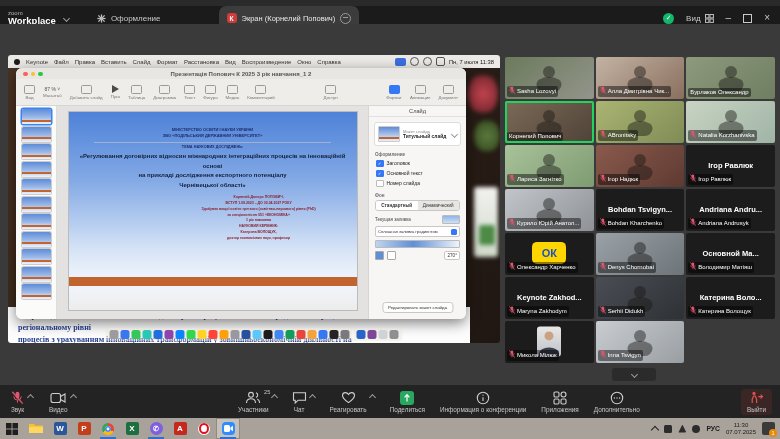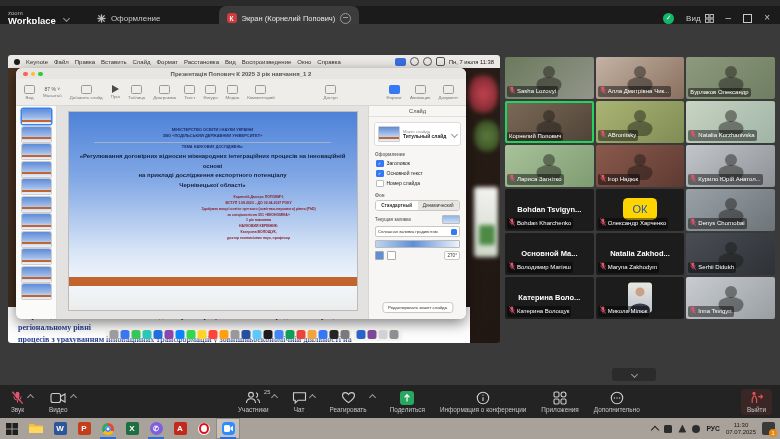--- a/index.html
+++ b/index.html
@@ -115,21 +115,21 @@
   
   #gallery{left:505px;top:57px;width:270px;height:306px;display:grid;grid-template-columns:repeat(3,1fr);grid-auto-rows:42px;gap:2px;}
   .tile{position:relative;background:#1c1c1c;border-radius:2px;overflow:hidden;}
   .tile.active{outline:2px solid #21d45e;outline-offset:-2px;}
   .person{position:absolute;left:50%;top:22%;transform:translateX(-50%);width:12px;height:12px;border-radius:50%;background:rgba(25,22,20,.45);}
   .person::after{content:"";position:absolute;top:11px;left:50%;transform:translateX(-50%);width:25px;height:15px;border-radius:50% 50% 8px 8px;background:rgba(25,22,20,.45);}
   .tile .nm{position:absolute;left:2px;bottom:2px;max-width:92%;display:flex;align-items:center;gap:2px;
     background:rgba(0,0,0,.45);border-radius:2px;padding:0 2px;font-size:6px;color:#fff;line-height:9px;white-space:nowrap;overflow:hidden;}
   .tile .ctr{position:absolute;left:0;right:0;top:38%;text-align:center;font-size:7.5px;font-weight:bold;color:#fff;}
   .avatar-ok{position:absolute;left:50%;top:50%;transform:translate(-50%,-55%);width:34px;height:22px;border-radius:5px;
-    background:#ffd500;display:grid;place-items:center;font-weight:normal;color:#1a53c4;font-size:11px;}
+    background:#ffd500;display:grid;place-items:center;font-weight:bold;color:#1a53c4;font-size:11px;}
   .avatar-photo{position:absolute;left:50%;top:50%;transform:translate(-50%,-52%);width:24px;height:30px;border-radius:3px;
     background:linear-gradient(#e9e7e3,#bcc3cb);overflow:hidden;}
   .avatar-photo .hd{position:absolute;left:50%;top:5px;transform:translateX(-50%);width:9px;height:9px;border-radius:50%;background:#caa184;}
   .avatar-photo .bd{position:absolute;left:50%;bottom:-3px;transform:translateX(-50%);width:20px;height:12px;border-radius:50% 50% 0 0;background:#3a3f4a;}
   #collapse{left:612px;top:368px;width:44px;height:13px;background:#2b2b2b;border-radius:3px;display:grid;place-items:center;}
 
   
   #ztoolbar{left:0;top:385px;width:780px;height:33px;background:#232323;}
   .zgrp{position:absolute;top:0;height:33px;display:flex;align-items:center;}
   #ztb-left{left:10px;gap:16px;}
@@ -508,20 +508,32 @@
       <div class="nm">
         <span><svg width="6" height="8" viewBox="0 0 6 8">
             <rect x="1.8" y="0.4" width="2.4" height="4" rx="1.2" fill="#e0566e"></rect>
             <path d="M0.8 3.4a2.2 2.2 0 0 0 4.4 0" fill="none" stroke="#e0566e" stroke-width="0.7"></path>
             <line x1="3" y1="5.7" x2="3" y2="7.3" stroke="#e0566e" stroke-width="0.7"></line>
             <line x1="0.4" y1="0.4" x2="5.6" y2="7.6" stroke="#e0566e" stroke-width="0.9"></line>
           </svg></span>
         <span>Ігор Надюк</span>
       </div>
     </div>
+    <div class="tile">
+      <div class="ctr">Ігор Равлюк</div>
+      <div class="nm">
+        <span><svg width="6" height="8" viewBox="0 0 6 8">
+            <rect x="1.8" y="0.4" width="2.4" height="4" rx="1.2" fill="#e0566e"></rect>
+            <path d="M0.8 3.4a2.2 2.2 0 0 0 4.4 0" fill="none" stroke="#e0566e" stroke-width="0.7"></path>
+            <line x1="3" y1="5.7" x2="3" y2="7.3" stroke="#e0566e" stroke-width="0.7"></line>
+            <line x1="0.4" y1="0.4" x2="5.6" y2="7.6" stroke="#e0566e" stroke-width="0.9"></line>
+          </svg></span>
+        <span>Ігор Равлюк</span>
+      </div>
+    </div>
     <div class="tile" style="background: linear-gradient(140deg, rgb(194, 198, 202), rgb(142, 146, 150));">
       <span class="person"></span>
       <div class="nm">
         <span><svg width="6" height="8" viewBox="0 0 6 8">
             <rect x="1.8" y="0.4" width="2.4" height="4" rx="1.2" fill="#e0566e"></rect>
             <path d="M0.8 3.4a2.2 2.2 0 0 0 4.4 0" fill="none" stroke="#e0566e" stroke-width="0.7"></path>
             <line x1="3" y1="5.7" x2="3" y2="7.3" stroke="#e0566e" stroke-width="0.7"></line>
             <line x1="0.4" y1="0.4" x2="5.6" y2="7.6" stroke="#e0566e" stroke-width="0.9"></line>
           </svg></span>
         <span>Курило Юрій Анатол...</span>
@@ -533,20 +545,32 @@
         <span><svg width="6" height="8" viewBox="0 0 6 8">
             <rect x="1.8" y="0.4" width="2.4" height="4" rx="1.2" fill="#e0566e"></rect>
             <path d="M0.8 3.4a2.2 2.2 0 0 0 4.4 0" fill="none" stroke="#e0566e" stroke-width="0.7"></path>
             <line x1="3" y1="5.7" x2="3" y2="7.3" stroke="#e0566e" stroke-width="0.7"></line>
             <line x1="0.4" y1="0.4" x2="5.6" y2="7.6" stroke="#e0566e" stroke-width="0.9"></line>
           </svg></span>
         <span>Bohdan Kharchenko</span>
       </div>
     </div>
     <div class="tile">
+      <div class="ctr">Andriana Andru...</div>
+      <div class="nm">
+        <span><svg width="6" height="8" viewBox="0 0 6 8">
+            <rect x="1.8" y="0.4" width="2.4" height="4" rx="1.2" fill="#e0566e"></rect>
+            <path d="M0.8 3.4a2.2 2.2 0 0 0 4.4 0" fill="none" stroke="#e0566e" stroke-width="0.7"></path>
+            <line x1="3" y1="5.7" x2="3" y2="7.3" stroke="#e0566e" stroke-width="0.7"></line>
+            <line x1="0.4" y1="0.4" x2="5.6" y2="7.6" stroke="#e0566e" stroke-width="0.9"></line>
+          </svg></span>
+        <span>Andriana Andrusyk</span>
+      </div>
+    </div>
+    <div class="tile">
       <span class="avatar-ok">ОК</span>
       <div class="nm">
         <span><svg width="6" height="8" viewBox="0 0 6 8">
             <rect x="1.8" y="0.4" width="2.4" height="4" rx="1.2" fill="#e0566e"></rect>
             <path d="M0.8 3.4a2.2 2.2 0 0 0 4.4 0" fill="none" stroke="#e0566e" stroke-width="0.7"></path>
             <line x1="3" y1="5.7" x2="3" y2="7.3" stroke="#e0566e" stroke-width="0.7"></line>
             <line x1="0.4" y1="0.4" x2="5.6" y2="7.6" stroke="#e0566e" stroke-width="0.9"></line>
           </svg></span>
         <span>Олександр Харченко</span>
       </div>
@@ -569,21 +593,21 @@
         <span><svg width="6" height="8" viewBox="0 0 6 8">
             <rect x="1.8" y="0.4" width="2.4" height="4" rx="1.2" fill="#e0566e"></rect>
             <path d="M0.8 3.4a2.2 2.2 0 0 0 4.4 0" fill="none" stroke="#e0566e" stroke-width="0.7"></path>
             <line x1="3" y1="5.7" x2="3" y2="7.3" stroke="#e0566e" stroke-width="0.7"></line>
             <line x1="0.4" y1="0.4" x2="5.6" y2="7.6" stroke="#e0566e" stroke-width="0.9"></line>
           </svg></span>
         <span>Володимир Матіяш</span>
       </div>
     </div>
     <div class="tile">
-      <div class="ctr">Natalia Zakhod...</div>
+      <div class="ctr">Keynote Zakhod...</div>
       <div class="nm">
         <span><svg width="6" height="8" viewBox="0 0 6 8">
             <rect x="1.8" y="0.4" width="2.4" height="4" rx="1.2" fill="#e0566e"></rect>
             <path d="M0.8 3.4a2.2 2.2 0 0 0 4.4 0" fill="none" stroke="#e0566e" stroke-width="0.7"></path>
             <line x1="3" y1="5.7" x2="3" y2="7.3" stroke="#e0566e" stroke-width="0.7"></line>
             <line x1="0.4" y1="0.4" x2="5.6" y2="7.6" stroke="#e0566e" stroke-width="0.9"></line>
           </svg></span>
         <span>Maryna Zakhodym</span>
       </div>
     </div>

